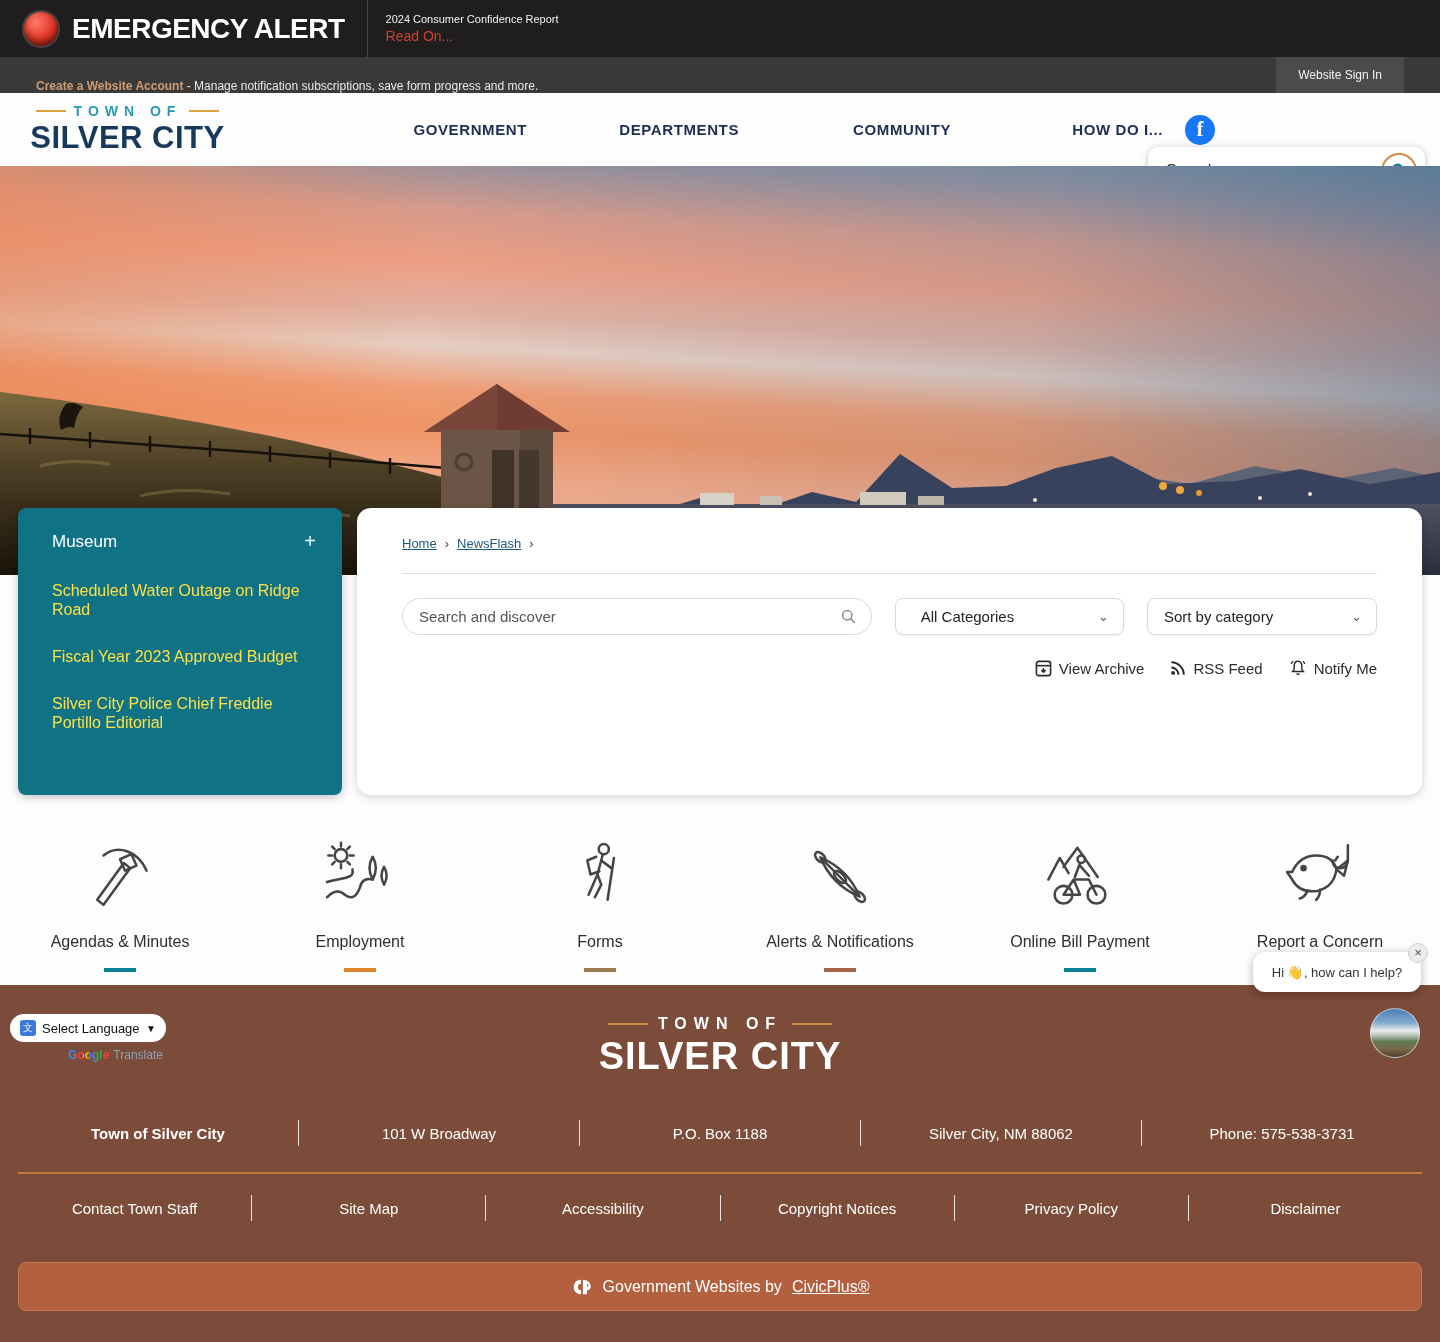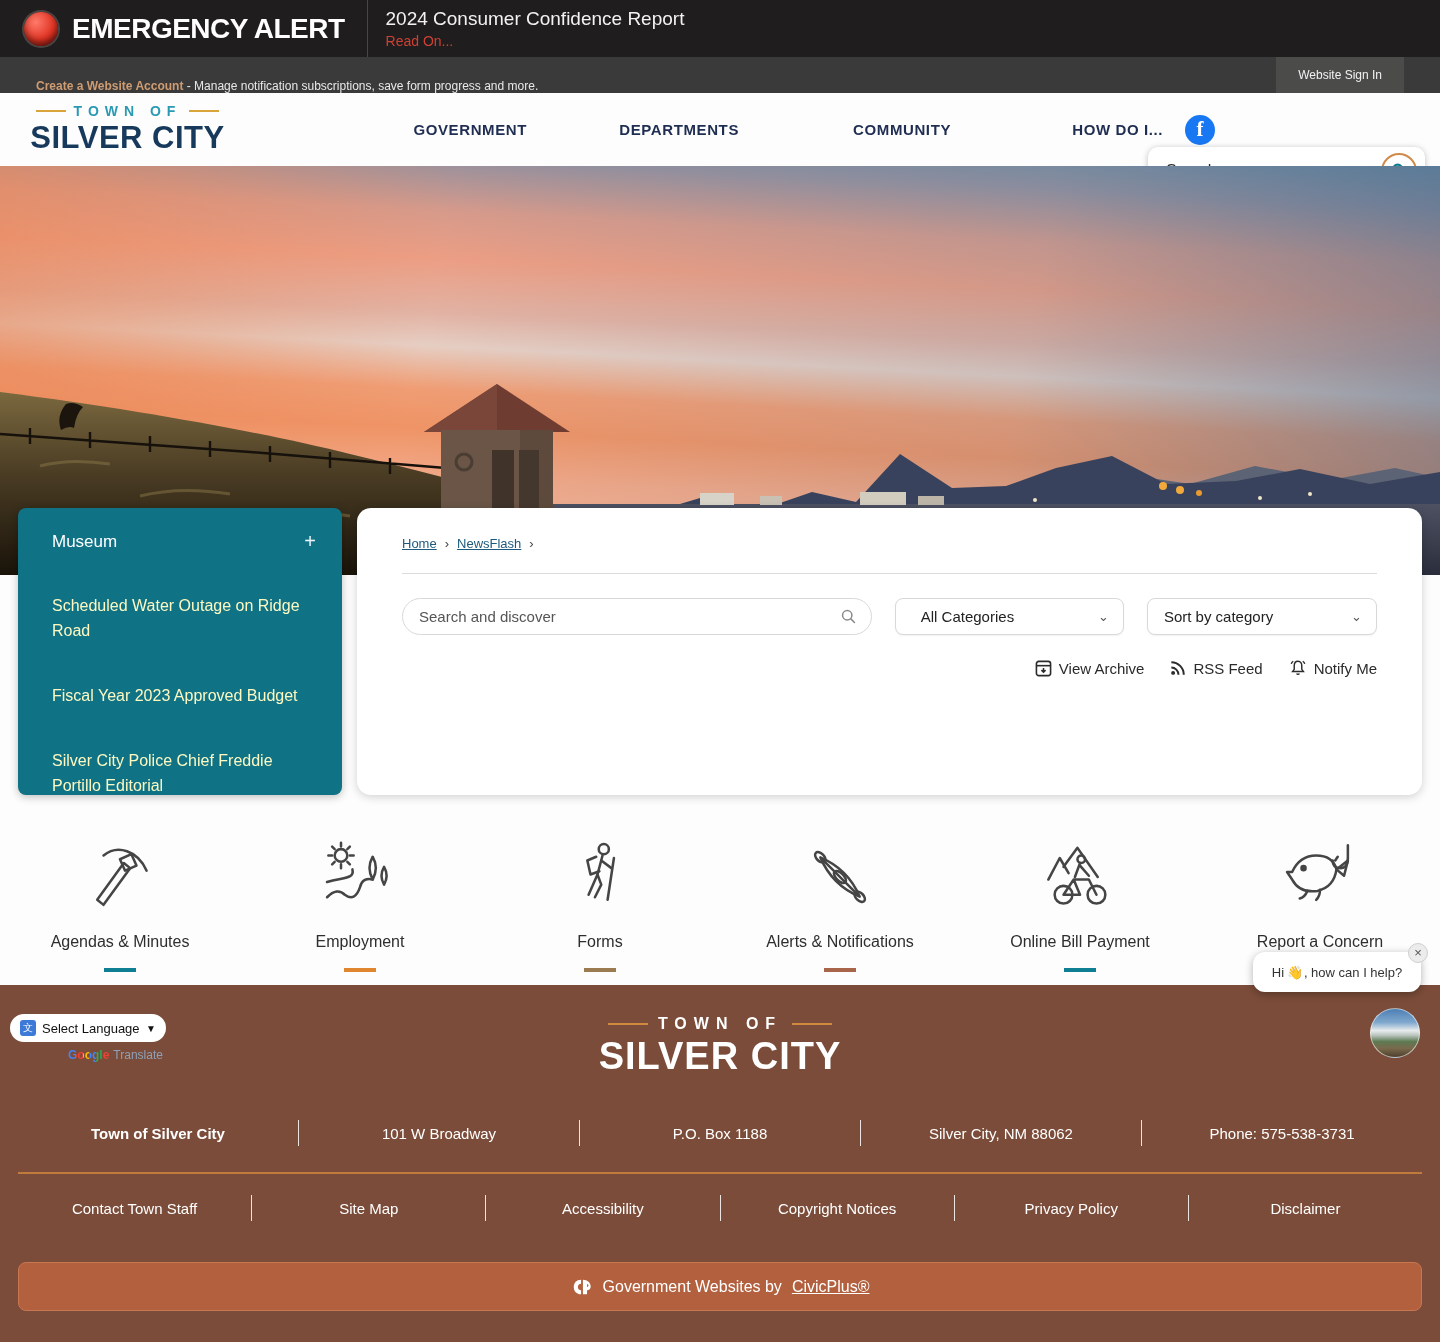--- a/index.html
+++ b/index.html
@@ -7,21 +7,21 @@
   body { font-family:"Liberation Sans", sans-serif; }
   .page { position:relative; width:1440px; height:1342px; overflow:hidden; background:#fff; }
 
   
   .alert-bar { position:absolute; top:0; left:0; width:1440px; height:57px; background:#201d1e; display:flex; align-items:center; }
   .alert-left { display:flex; align-items:center; gap:14px; padding:0 22px 0 24px; height:100%; }
   .alert-ball { width:34px; height:34px; border-radius:50%; background:radial-gradient(circle at 35% 30%, #ff7a6a, #e03524 55%, #8c1710 95%); box-shadow:0 0 0 2px #4a4443, inset 0 -4px 6px rgba(0,0,0,.45); }
   .alert-title { color:#fff; font-size:28px; font-weight:bold; letter-spacing:-.5px; }
   .alert-divider { width:1px; height:57px; background:#4a4546; }
   .alert-msg-wrap { padding-left:18px; display:flex; flex-direction:column; justify-content:center; gap:3px; }
-  .alert-msg { color:#f2f2f2; font-size:19px; }
+  .alert-msg { color:#f2f2f2; font-size:11px; }
   .alert-readon { color:#cf4034; font-size:14px; cursor:pointer; }
 
   
   .account-bar { position:absolute; top:57px; left:0; width:1440px; height:36px; background:#3a3a3a; display:flex; align-items:flex-end; }
   .account-text { padding-left:36px; font-size:12px; color:#e8e8e8; }
   .account-link { color:#cf9c72; font-weight:bold; cursor:pointer; }
   .signin-btn { position:absolute; right:36px; top:0; height:36px; padding:0 22px; background:#4b4b4a; color:#f2f2f2; font-size:12px; display:flex; align-items:center; cursor:pointer; }
 
   
   .header { position:absolute; top:93px; left:0; width:1440px; height:73px; background:#fdfdfd; display:flex; align-items:center; }
@@ -43,21 +43,21 @@
       linear-gradient(100deg, rgba(233,133,85,.55) 0%, rgba(233,133,85,0) 30%, rgba(95,125,155,.18) 70%, rgba(70,105,140,.55) 100%),
       linear-gradient(183deg, #6d8ba2 0%, #94909e 9%, #d69a8b 20%, #ec9e84 30%, #e2b2a3 41%, #e6cec3 48%, #f09d74 57%, #ef9466 65%, #f2a887 75%, #f4b497 87%, #eeb096 100%);
   }
   .hero svg { position:absolute; bottom:0; left:0; }
 
   
   .sidebar-panel { position:absolute; top:508px; left:18px; width:324px; height:287px; background:#0f7285; border-radius:8px; box-shadow:0 2px 8px rgba(0,0,0,.25); color:#fff; padding:22px 26px 0 34px; z-index:5; }
   .sidebar-head { display:flex; justify-content:space-between; align-items:center; cursor:pointer; }
   .sidebar-title { font-size:17px; color:#fff; }
   .sidebar-plus { font-size:20px; color:#e8f4f6; }
-  .sidebar-item { margin-top:40px; font-size:16px; line-height:25px; color:#fef9c3; cursor:pointer; }
+  .sidebar-item { margin-top:28px; font-size:16px; line-height:19px; color:#fde047; cursor:pointer; }
 
   .content-panel { position:absolute; top:508px; left:357px; width:1065px; height:287px; background:#fff; border-radius:14px; box-shadow:0 2px 10px rgba(0,0,0,.18); z-index:4; padding:28px 45px 0 45px; }
   .breadcrumb { font-size:13px; color:#333; display:flex; align-items:center; gap:8px; }
   .crumb-link { color:#1d5a7d; text-decoration:underline; cursor:pointer; }
   .crumb-sep { color:#444; }
   .content-divider { margin-top:22px; border-top:1px solid #dcdcdc; }
   .news-toolbar { margin-top:24px; display:flex; align-items:center; gap:23px; }
   .discover-pill { width:474px; height:37px; border:1px solid #d9d9d9; border-radius:19px; display:flex; align-items:center; padding:0 14px 0 16px; background:#fff; }
   .discover-pill input { flex:1; border:none; outline:none; font-size:15px; color:#444; background:transparent; font-family:"Liberation Sans", sans-serif; }
   .discover-pill input::placeholder { color:#555; }

